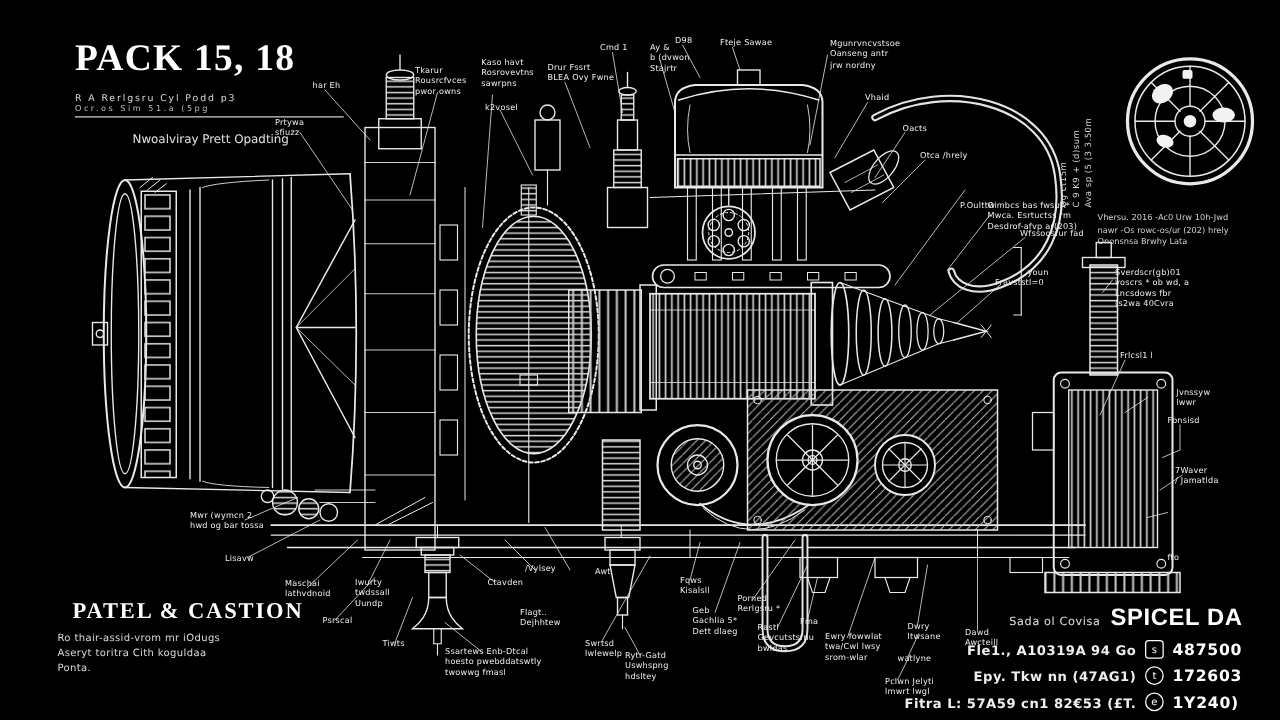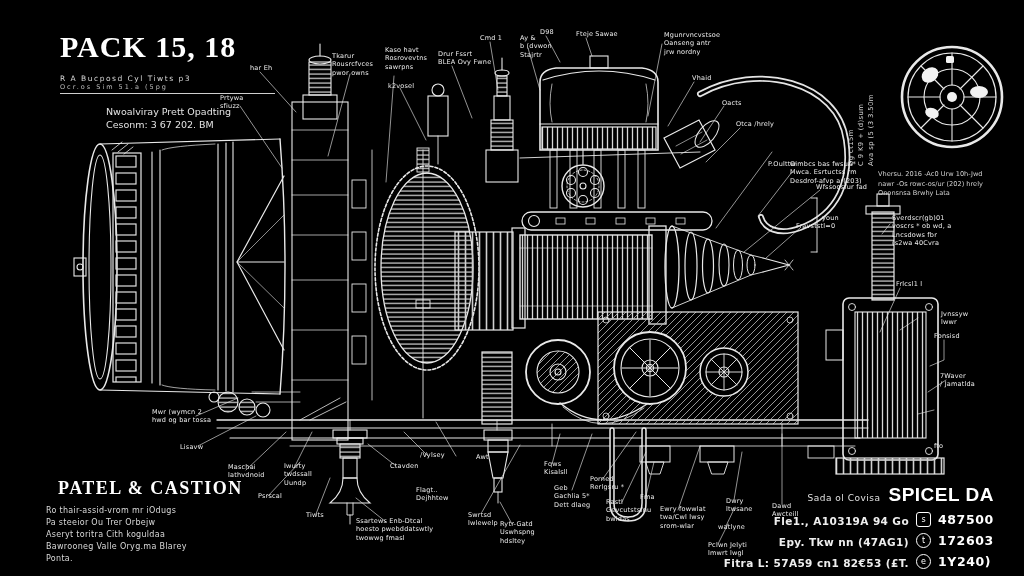--- a/index.html
+++ b/index.html
@@ -348,47 +348,44 @@
         <line x1="782" y1="504" x2="782" y2="434"></line>
       </g>
     </g>
   </svg>
 
   <div class="overlay">
 
     <div class="abs title-block">
       <h1 class="main-title">PACK 15, 18</h1>
       <div class="ref-block">
-        <div class="ref-line1">R   A   Bucposd   Cyl   Tiwts   p3</div>
+        <div class="ref-line1">R   A   Rerlgsru   Cyl   Podd   p3</div>
         <div class="ref-line2">Ocr.os          Sim          51.a (5pg</div>
       </div>
       <div class="sub-lines">
         <div>Nwoalviray Prett Opadting</div>
-        <div>Cesonm: 3 67 202. BM</div>
       </div>
     </div>
 
     <div class="abs emblem-side">
       <div>Og ct15m</div>
       <div>C 9 K9 + (d)sum</div>
       <div>Ava sp (5 (3 3.50m</div>
     </div>
     <div class="abs emblem-caption">
       <div>Vhersu. 2016 -Ac0 Urw 10h-Jwd</div>
       <div>nawr -Os rowc-os/ur (202) hrely</div>
       <div>Ononsnsa Brwhy Lata</div>
     </div>
 
     <div class="abs notes-block">
       <h2 class="notes-heading">PATEL &amp; CASTION</h2>
       <div class="notes-lines">
         <div>Ro thair-assid-vrom mr iOdugs</div>
-        <div>Pa steeior Ou Trer Orbejw</div>
         <div>Aseryt toritra Cith koguldaa</div>
-        <div>Bawrooneg Valle Oryg.ma Blarey</div>
         <div>Ponta.</div>
       </div>
     </div>
 
     <div class="abs spec-block">
       <div class="spec-header">
         <span class="spec-pre">Sada ol Covisa</span><span class="spec-title">SPICEL DA</span>
       </div>
       <div class="spec-row">
         <span class="spec-label">Fle1., A10319A 94 Go</span>

